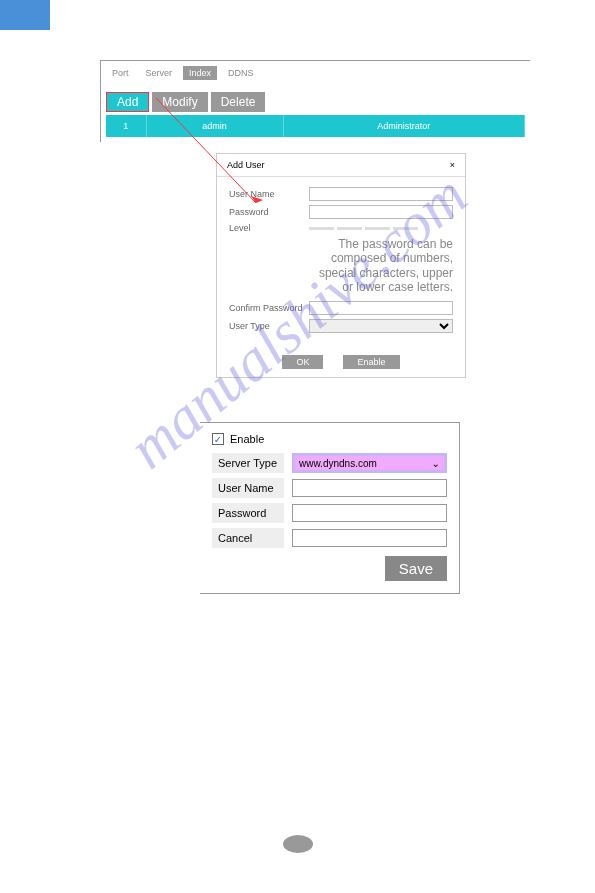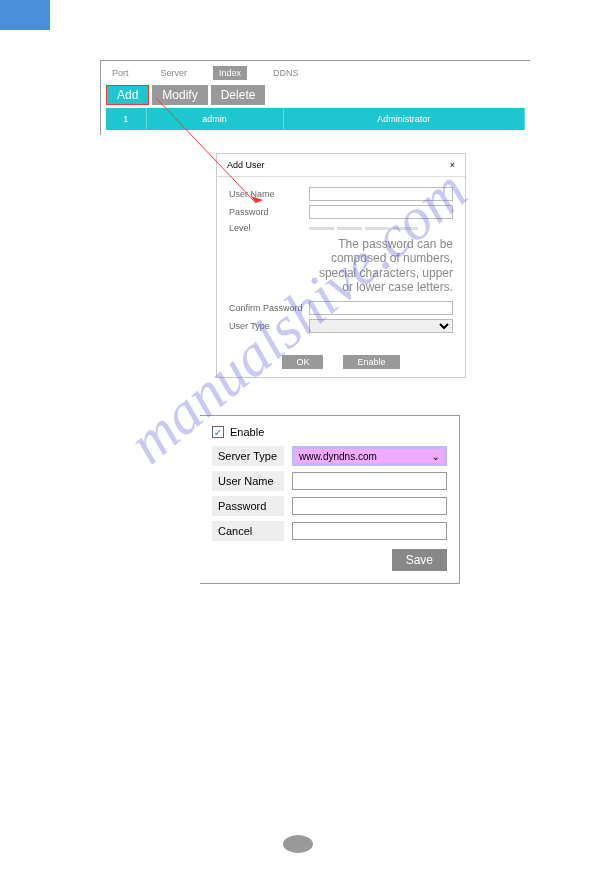--- a/index.html
+++ b/index.html
@@ -2,21 +2,21 @@
 <html><head>
   <meta charset="utf-8">
   <style>
     * { margin: 0; padding: 0; box-sizing: border-box; font-family: Arial, sans-serif; }
     body { width: 595px; height: 893px; background: #fff; position: relative; }
     .header-bar { width: 50px; height: 30px; background: #4a90d9; }
     .content { padding: 20px 40px; position: relative; }
     .watermark { position: absolute; top: 50%; left: 50%; transform: translate(-50%, -50%) rotate(-40deg); font-size: 60px; color: rgba(100,100,220,0.35); pointer-events: none; font-style: italic; font-family: serif; z-index: 100; }
     
     .section1 { border-left: 1px solid #999; border-top: 1px solid #999; margin-left: 60px; margin-top: 10px; padding: 5px; width: 430px; position: relative; }
-    .tabs { display: flex; gap: 20px; font-size: 9px; color: #888; margin-bottom: 5px; }
+    .tabs { display: flex; gap: 5px; font-size: 9px; color: #888; margin-bottom: 12px; }
     .tab { padding: 2px 6px; }
     .tab.active { background: #999; color: #fff; }
     
     .action-btns { display: flex; gap: 3px; margin-bottom: 3px; }
     .action-btn { font-size: 12px; padding: 2px 10px; background: #999; color: #fff; border: none; text-align: right; }
     .action-btn.add { background: #1ec7d0; border: 1px solid #ff3333; }
     
     .user-table { width: 100%; border-collapse: collapse; font-size: 9px; }
     .user-table th { background: #eee; padding: 6px; color: #666; font-weight: normal; border-right: 1px solid #fff; }
     .user-table td { background: #1ec7d0; color: #fff; padding: 6px; text-align: center; border-right: 1px solid rgba(255,255,255,0.3); }
@@ -39,21 +39,21 @@
     .section2 { margin-top: 280px; margin-left: 160px; width: 260px; border-bottom: 1px solid #999; border-right: 1px solid #999; border-top: 1px solid #999; padding: 10px 12px 12px 12px; font-size: 11px; position: relative; }
     .cb-row { display: flex; align-items: center; gap: 6px; margin-bottom: 8px; }
     .cb { width: 12px; height: 12px; border: 1px solid #666; display: flex; align-items: center; justify-content: center; font-size: 10px; color: #1e6ec7; }
     .form-row { display: flex; align-items: center; margin-bottom: 5px; }
     .form-row .lbl { width: 85px; background: #eee; padding: 4px 6px; font-size: 11px; }
     .form-row .fld { flex: 1; padding-left: 8px; }
     .text-input { width: 155px; border: 1px solid #999; height: 18px; font-size: 10px; padding: 0 3px; }
     .select-input { width: 155px; border: 3px solid #c4b5fd; height: 20px; font-size: 10px; background: #f0abfc; position: relative; padding: 2px 4px; display: flex; align-items: center; justify-content: space-between; }
     .chevron { font-size: 10px; }
     .save-row { text-align: right; margin-top: 8px; }
-    .save-btn { background: #888; color: #fff; border: none; padding: 4px 14px; font-size: 12px; }
+    .save-btn { background: #888; color: #fff; border: none; padding: 4px 14px; font-size: 15px; }
     
     .page-num { position: absolute; bottom: 40px; left: 50%; transform: translateX(-50%); }
     .page-oval { width: 30px; height: 18px; background: #999; border-radius: 50%; }
   </style>
 </head>
 <body>
 
 <div class="header-bar"></div>
 <div class="content">
   <div class="watermark">manualshive.com</div>

